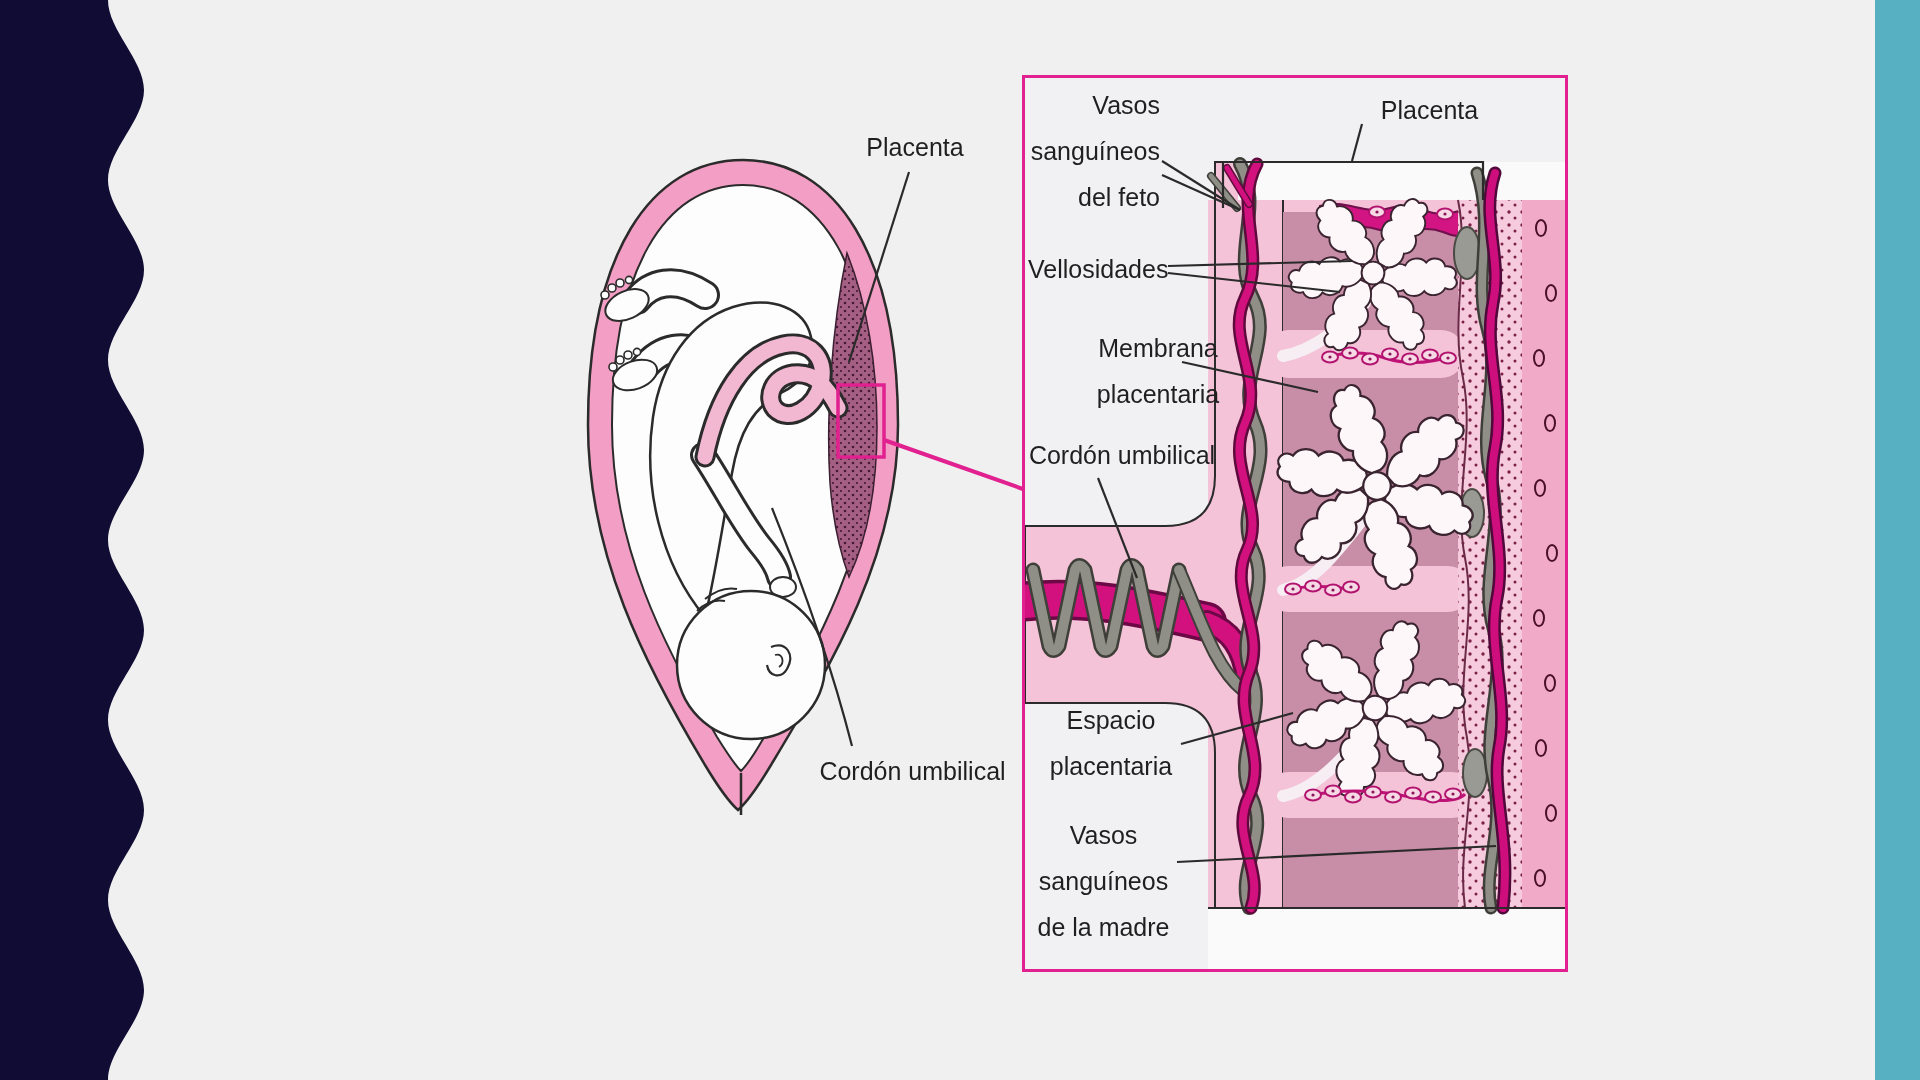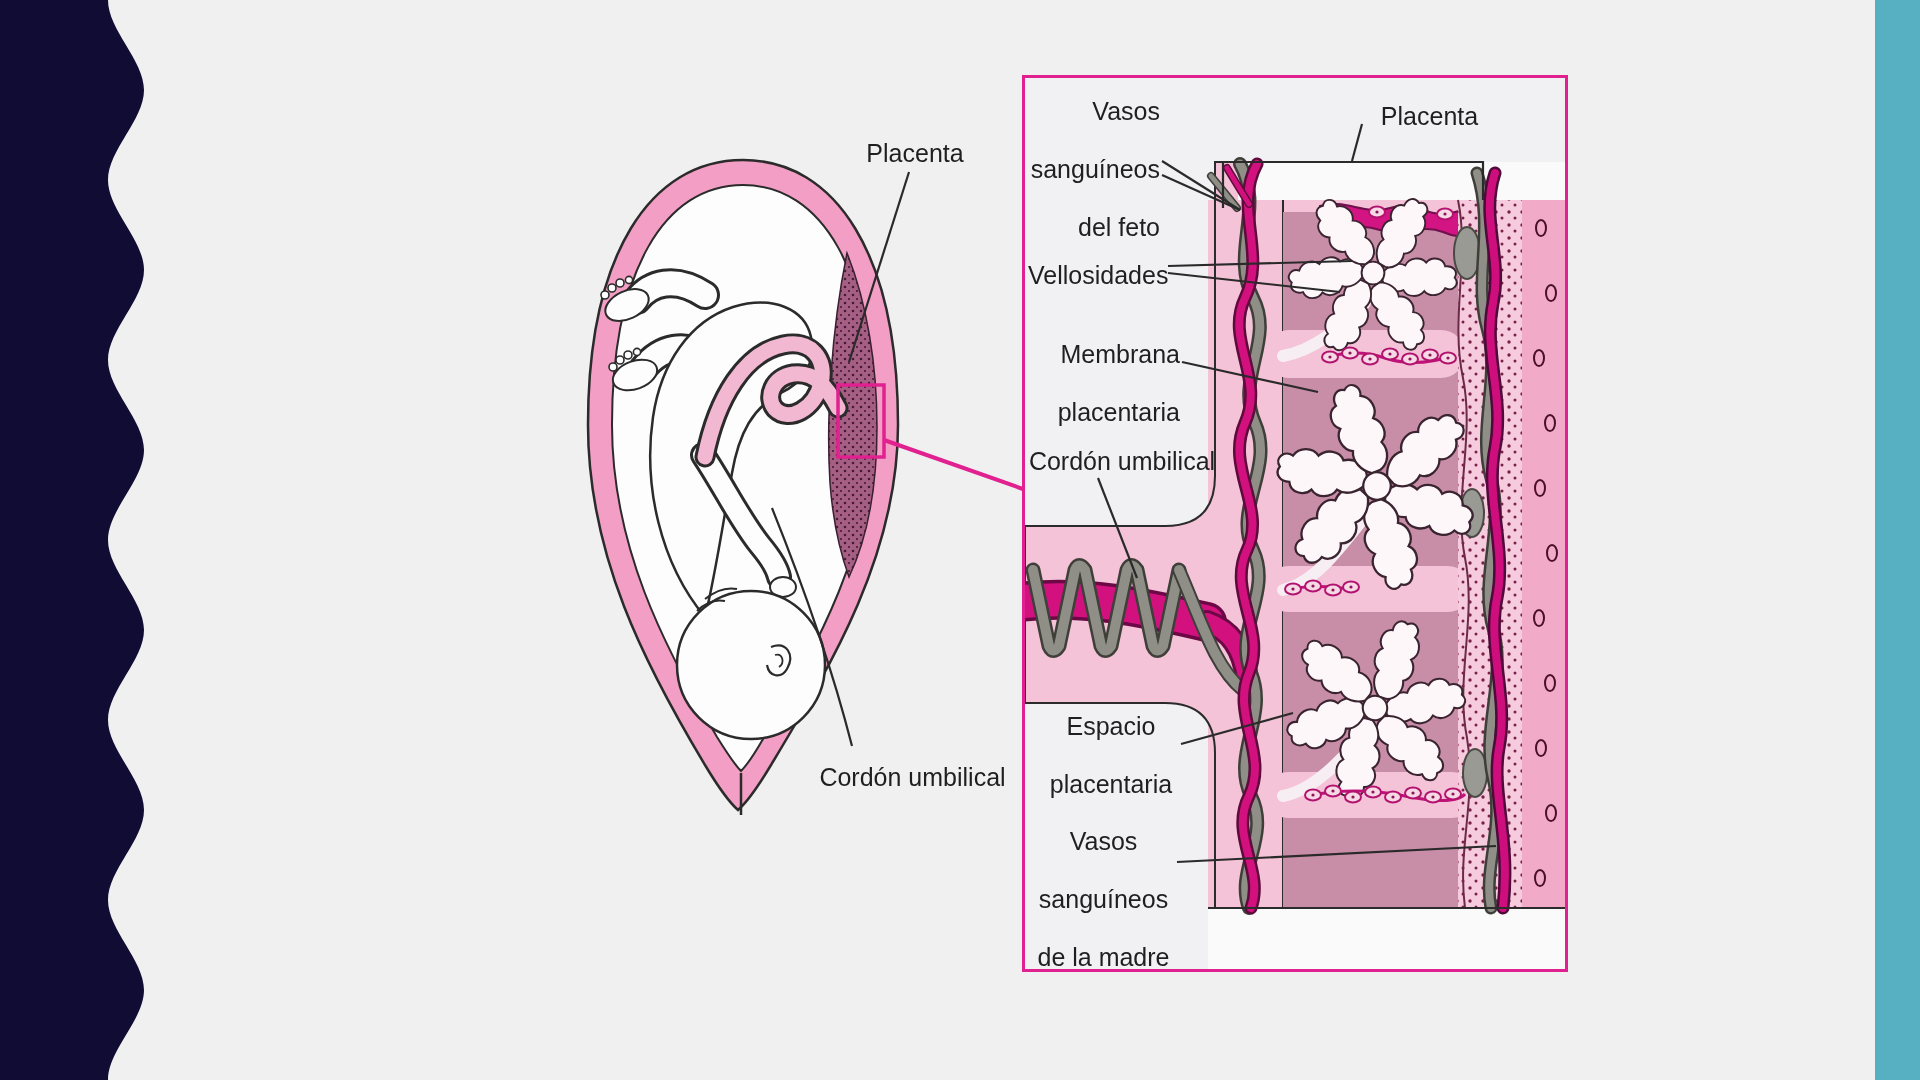--- a/index.html
+++ b/index.html
@@ -6,21 +6,21 @@
   body{
     width:1920px;height:1080px;position:relative;overflow:hidden;
     background:#f0f0f1;
     font-family:"Liberation Sans", sans-serif;
   }
   .abs{position:absolute;}
   .lbl{
     position:absolute;
     color:#1f1f1f;
     font-size:25px;
-    line-height:58px;
+    line-height:46px;
     white-space:pre-line;
     text-align:center;
     pointer-events:none;
   }
   .lbl.right{text-align:right;}
   #detail-panel{
     position:absolute;
     left:1022px;top:75px;width:546px;height:897px;
     box-sizing:border-box;
     border:3px solid #e0218f;
@@ -301,21 +301,21 @@
   </g>
 </svg>
 
 <div class="lbl" style="left:845px;top:124px;width:140px;">Placenta</div>
 <div class="lbl" style="left:805px;top:748px;width:215px;">Cordón umbilical</div>
 
 <div class="lbl right" style="left:1028px;top:82px;width:132px;">Vasos
 sanguíneos
 del feto</div>
 <div class="lbl right" style="left:1028px;top:246px;width:132px;text-align:center;">Vellosidades</div>
-<div class="lbl" style="left:1040px;top:325px;width:140px;text-align:right;">Membrana
+<div class="lbl" style="left:1088px;top:325px;width:140px;">Membrana
 placentaria</div>
 <div class="lbl" style="left:1024px;top:432px;width:196px;">Cordón umbilical</div>
 <div class="lbl" style="left:1036px;top:697px;width:150px;">Espacio
 placentaria</div>
 <div class="lbl" style="left:1026px;top:812px;width:155px;">Vasos
 sanguíneos
 de la madre</div>
 <div class="lbl" style="left:1372px;top:87px;width:115px;">Placenta</div>
 
 </body></html>

